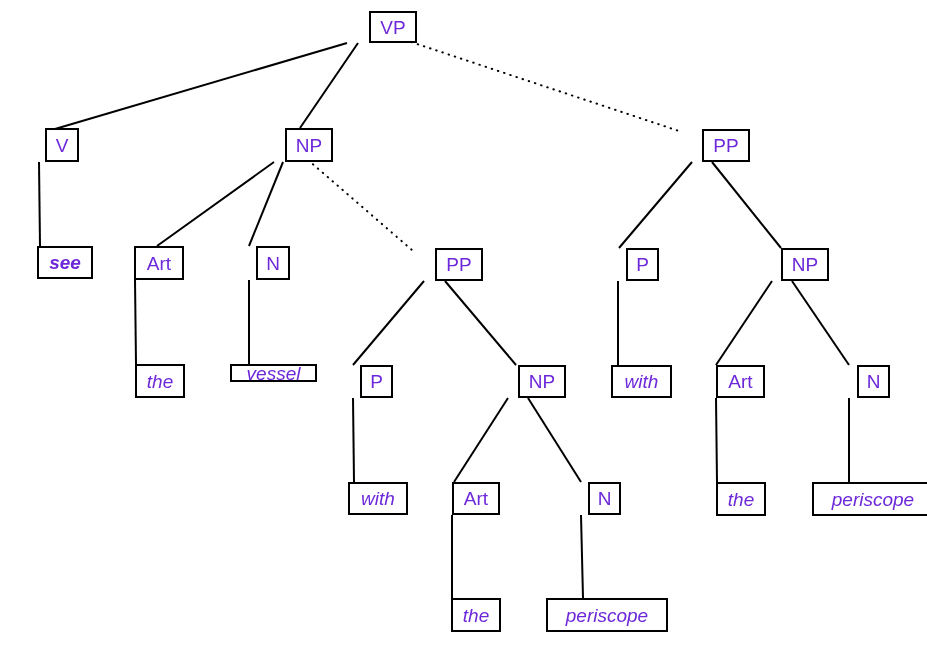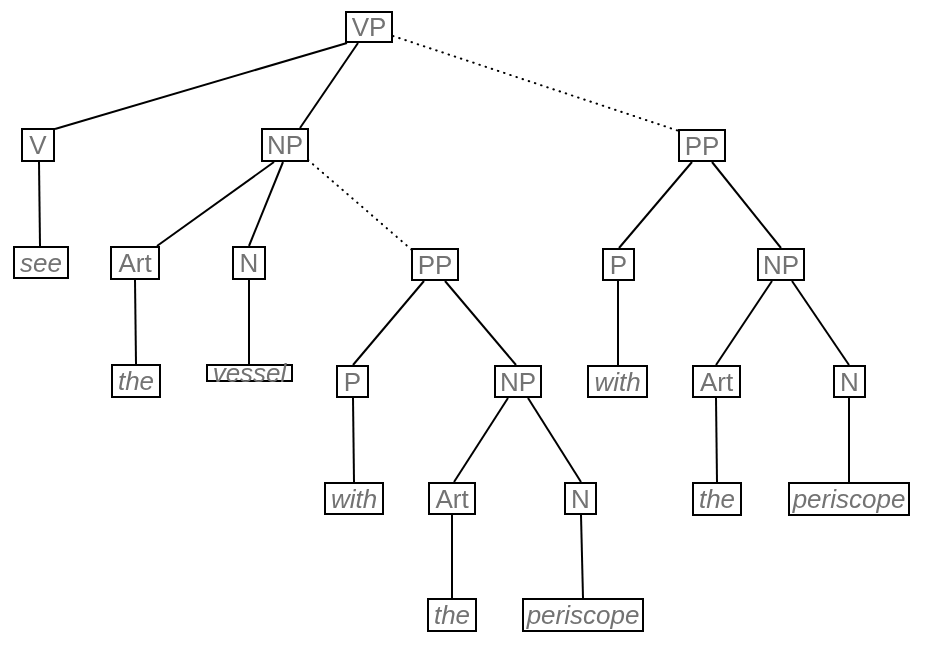--- a/index.html
+++ b/index.html
@@ -27,25 +27,26 @@
   }
   .tree-node {
     position: absolute;
     box-sizing: border-box;
     border: 2px solid #000000;
     background: #ffffff;
     display: flex;
     align-items: center;
     justify-content: center;
     font-family: "Liberation Sans", sans-serif;
-    font-size: 26px;
+    font-size: 19px;
     line-height: 1;
-    color: #737373;
+    color: #6d28d9;
     white-space: nowrap;
     z-index: 2;
+    margin-left: 24px;
   }
   .tree-node.leaf {
     font-style: italic;
   }
 </style>
 </head>
 <body>
 
 <div id="tree-canvas">
   <svg id="edge-layer" width="927" height="646" viewBox="0 0 927 646" xmlns="http://www.w3.org/2000/svg">
@@ -71,21 +72,21 @@
       <line x1="772" y1="281" x2="716" y2="365" stroke="#000000" stroke-width="2"></line>
       <line x1="792" y1="281" x2="849" y2="365" stroke="#000000" stroke-width="2"></line>
       <line x1="716" y1="398" x2="717" y2="482" stroke="#000000" stroke-width="2"></line>
       <line x1="849" y1="398" x2="849" y2="482" stroke="#000000" stroke-width="2"></line>
     </svg>
   <div id="node-layer">
       <div class="tree-node" style="left: 345px; top: 11px; width: 48px; height: 32px;">VP</div>
       <div class="tree-node" style="left: 21px; top: 128px; width: 34px; height: 34px;">V</div>
       <div class="tree-node" style="left: 261px; top: 128px; width: 48px; height: 34px;">NP</div>
       <div class="tree-node" style="left: 678px; top: 129px; width: 48px; height: 33px;">PP</div>
-      <div class="tree-node leaf" style="left: 13px; top: 246px; width: 56px; height: 33px;">see</div>
+      <div class="tree-node leaf" style="left: 13px; top: 246px; width: 56px; height: 33px; font-weight: bold;">see</div>
       <div class="tree-node" style="left: 110px; top: 246px; width: 50px; height: 34px;">Art</div>
       <div class="tree-node" style="left: 232px; top: 246px; width: 34px; height: 34px;">N</div>
       <div class="tree-node" style="left: 411px; top: 248px; width: 48px; height: 33px;">PP</div>
       <div class="tree-node" style="left: 602px; top: 248px; width: 33px; height: 33px;">P</div>
       <div class="tree-node" style="left: 757px; top: 248px; width: 48px; height: 33px;">NP</div>
       <div class="tree-node leaf" style="left: 111px; top: 364px; width: 50px; height: 34px;">the</div>
       <div class="tree-node leaf" style="left: 206px; top: 364px; width: 87px; height: 18px;">vessel</div>
       <div class="tree-node" style="left: 336px; top: 365px; width: 33px; height: 33px;">P</div>
       <div class="tree-node" style="left: 494px; top: 365px; width: 48px; height: 33px;">NP</div>
       <div class="tree-node leaf" style="left: 587px; top: 365px; width: 61px; height: 33px;">with</div>

